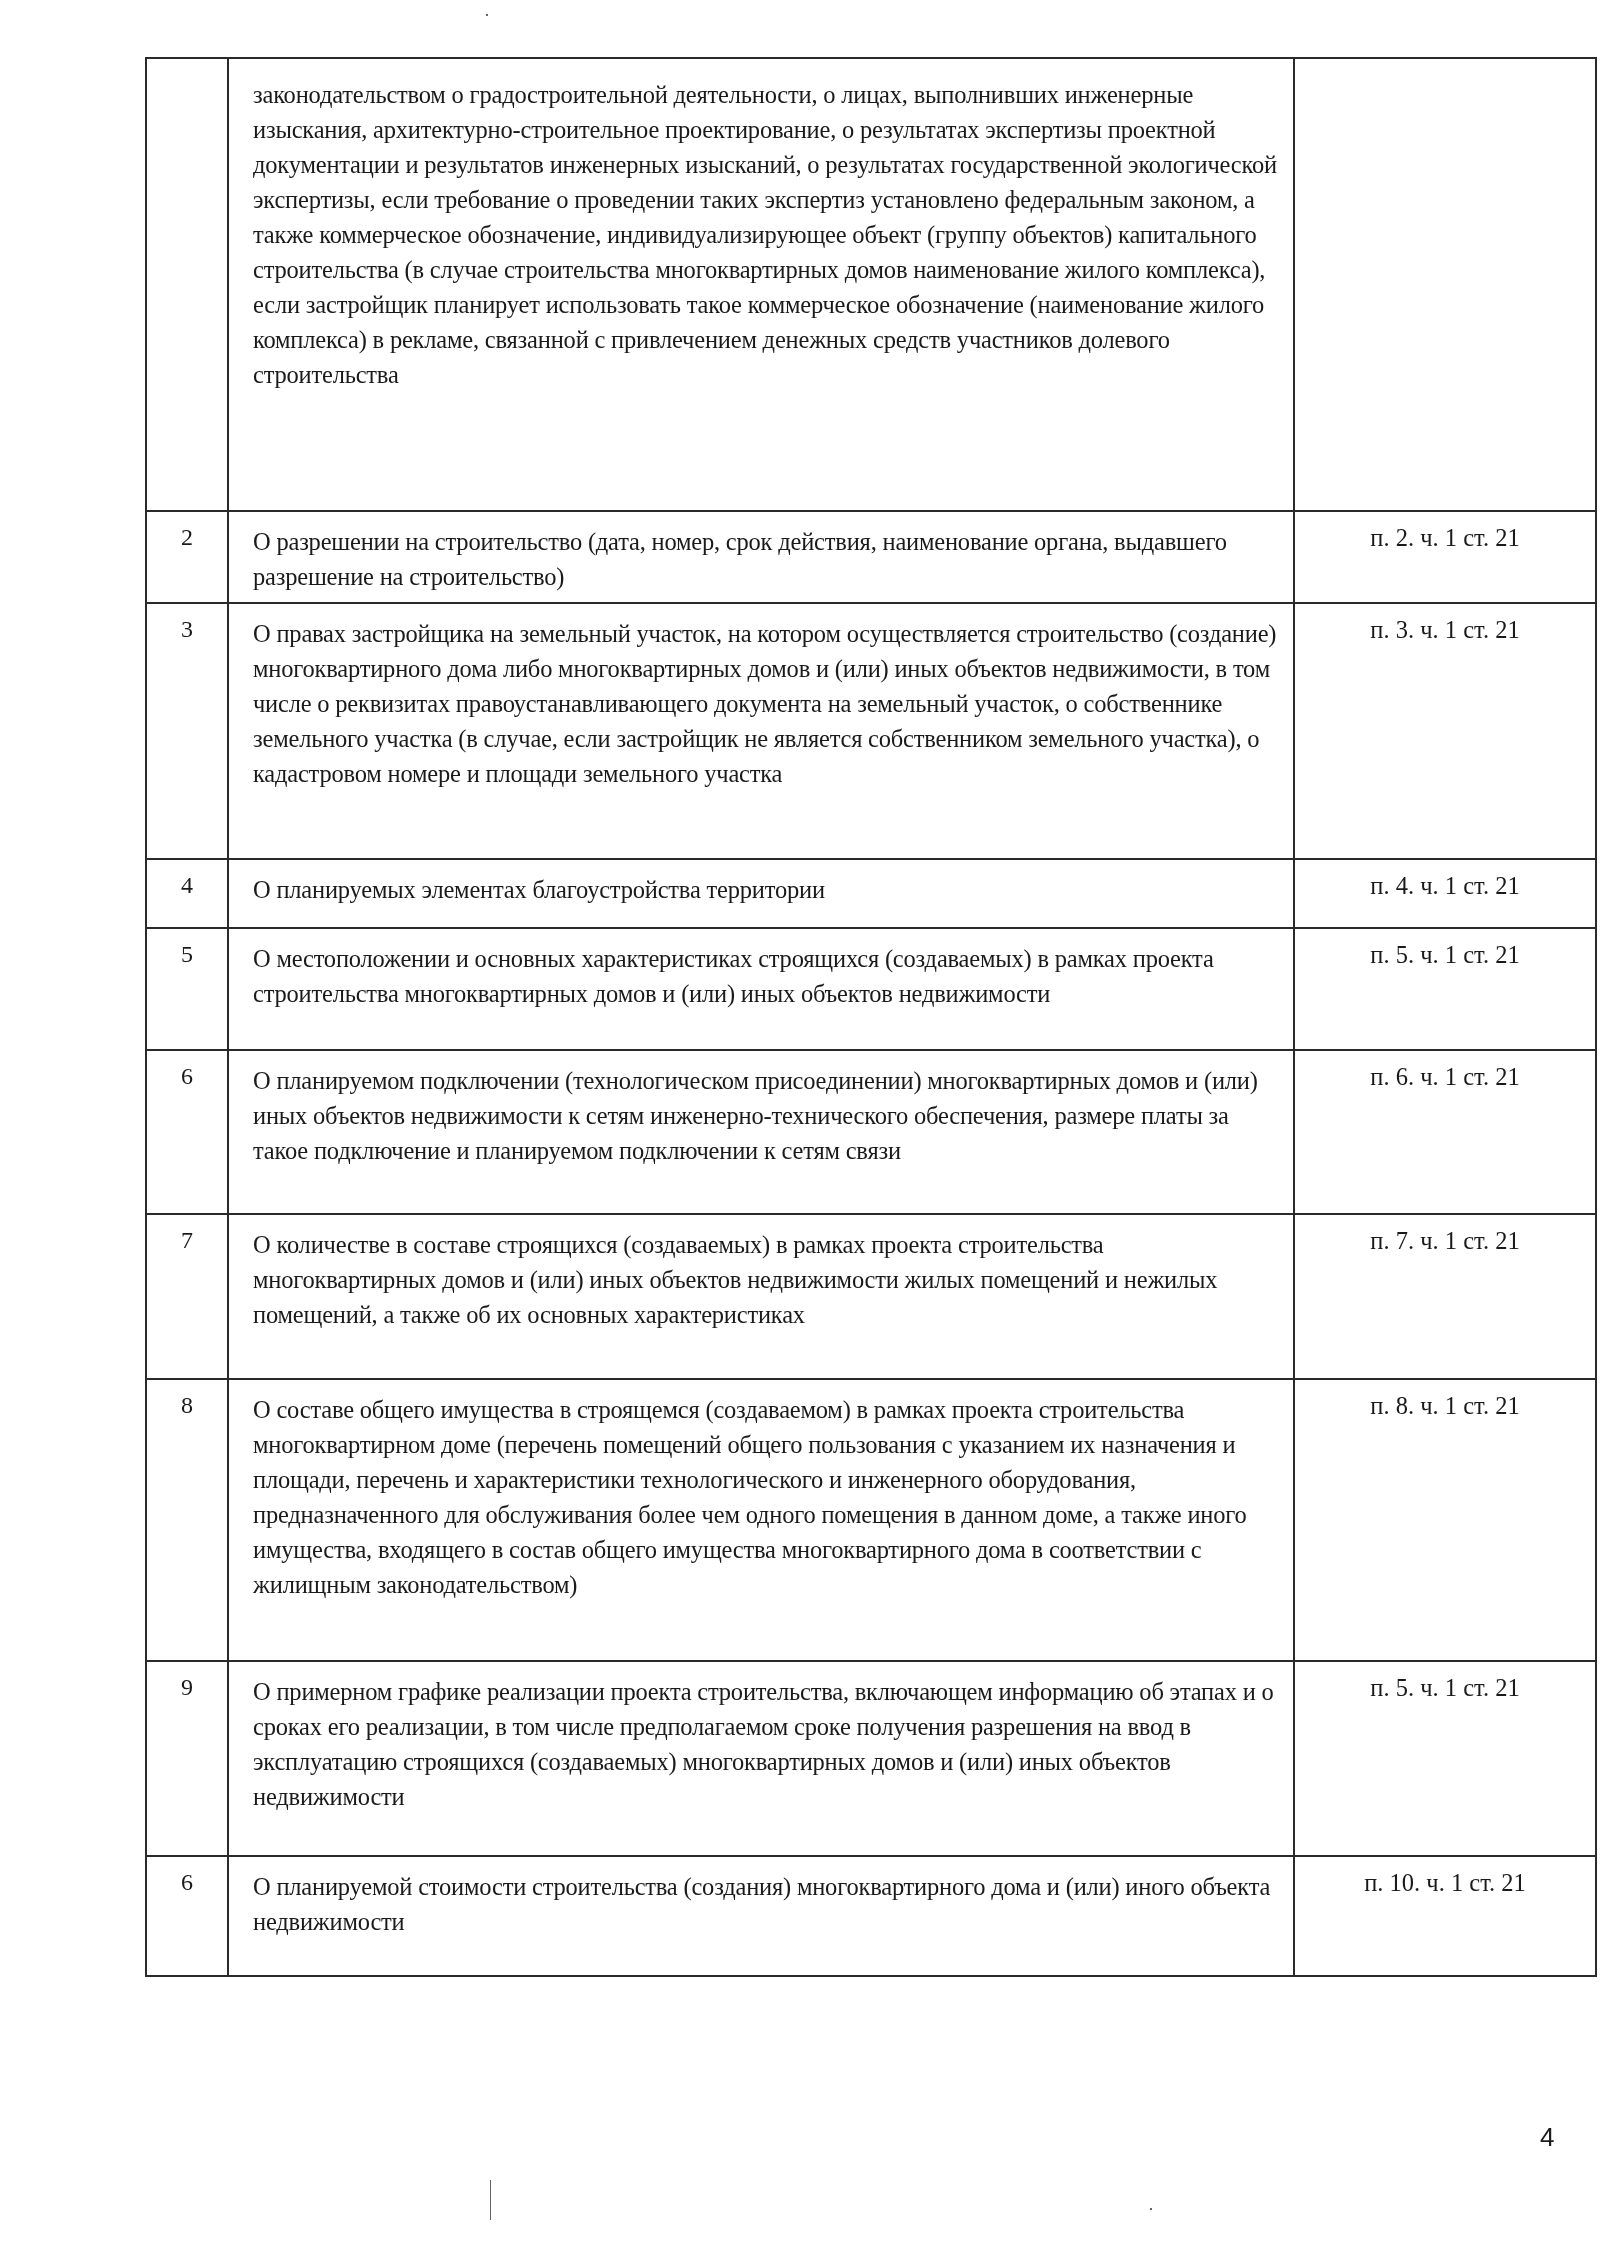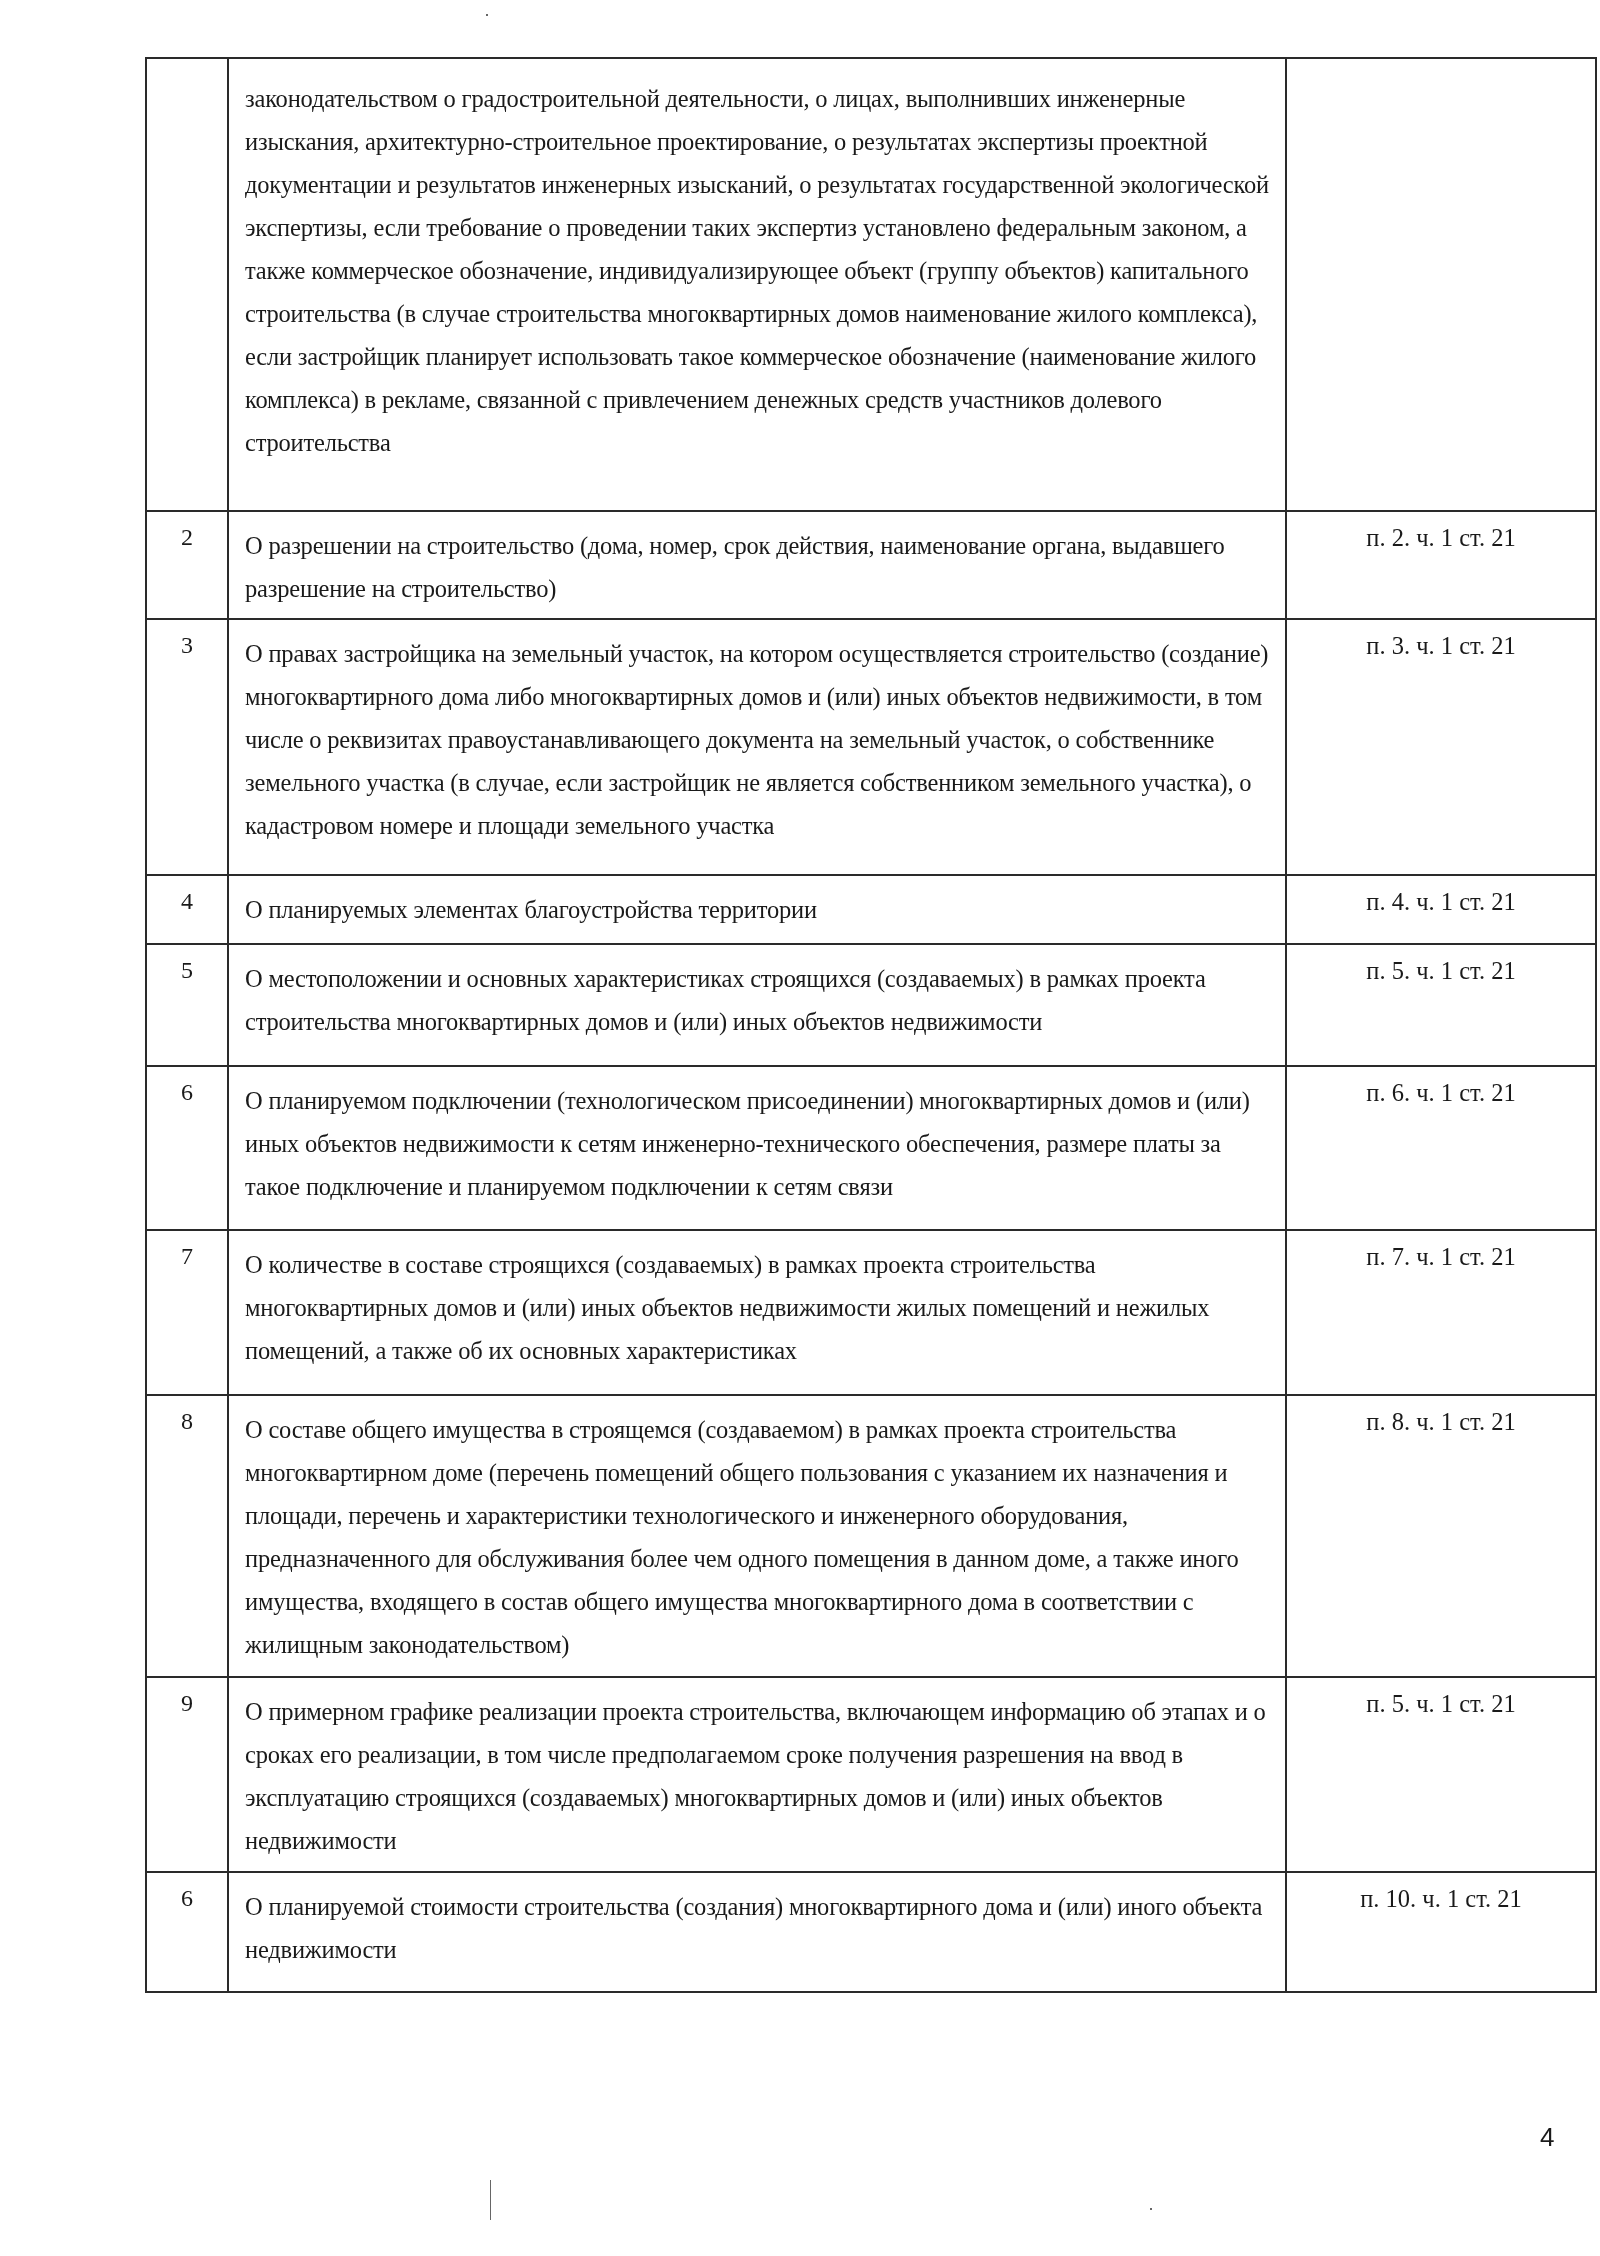--- a/index.html
+++ b/index.html
@@ -1,39 +1,39 @@
 <!DOCTYPE html>
 <html><head>
 <meta charset="utf-8">
 <style>
   html,body{margin:0;padding:0;background:#fff;}
   body{width:1600px;height:2256px;position:relative;overflow:hidden;
        font-family:"Liberation Serif","DejaVu Serif",serif;color:#1a1a1a;}
   .tbl{position:absolute;left:145px;top:57px;width:1452px;border-collapse:collapse;table-layout:fixed;}
   .tbl td{border:2px solid #2a2a2a;vertical-align:top;padding:0;}
   .tbl td.num{width:80px;text-align:center;font-size:24px;padding-top:12px;}
-  .tbl td.txt{width:1028px;font-size:24.5px;line-height:43px;padding:12px 12px 8px 16px;letter-spacing:-0.2px;border-radius:25px;}
+  .tbl td.txt{width:1028px;font-size:24.5px;line-height:35px;padding:12px 12px 8px 24px;letter-spacing:-0.2px;border-radius:25px;}
   .tbl td.ref{text-align:center;font-size:24.5px;padding-top:12px;margin-left:8px;}
   .tbl tr.first td{padding-top:18px;}
   .page-num{position:absolute;left:1540px;top:2122px;font-size:26px;font-family:"Liberation Sans",sans-serif;}
   .speck{position:absolute;width:2px;height:2px;background:#666;}
 </style>
 </head>
 <body>
 
 <table class="tbl">
   <tbody>
     <tr class="first" style="height:453px">
       <td class="num"></td>
       <td class="txt">законодательством о градостроительной деятельности, о лицах, выполнивших инженерные изыскания, архитектурно-строительное проектирование, о результатах экспертизы проектной документации и результатов инженерных изысканий, о результатах государственной экологической экспертизы, если требование о проведении таких экспертиз установлено федеральным законом, а также коммерческое обозначение, индивидуализирующее объект (группу объектов) капитального строительства (в случае строительства многоквартирных домов наименование жилого комплекса), если застройщик планирует использовать такое коммерческое обозначение (наименование жилого комплекса) в рекламе, связанной с привлечением денежных средств участников долевого строительства</td>
       <td class="ref"></td>
     </tr>
     <tr style="height:84px">
       <td class="num">2</td>
-      <td class="txt">О разрешении на строительство (дома, номер, срок действия, наименование органа, выдавшего разрешение на строительство)</td>
+      <td class="txt">О разрешении на строительство (дата, номер, срок действия, наименование органа, выдавшего разрешение на строительство)</td>
       <td class="ref">п. 2. ч. 1 ст. 21</td>
     </tr>
     <tr style="height:256px">
       <td class="num">3</td>
       <td class="txt">О правах застройщика на земельный участок, на котором осуществляется строительство (создание) многоквартирного дома либо многоквартирных домов и (или) иных объектов недвижимости, в том числе о реквизитах правоустанавливающего документа на земельный участок, о собственнике земельного участка (в случае, если застройщик не является собственником земельного участка), о кадастровом номере и площади земельного участка</td>
       <td class="ref">п. 3. ч. 1 ст. 21</td>
     </tr>
     <tr style="height:69px">
       <td class="num">4</td>
       <td class="txt">О планируемых элементах благоустройства территории</td>

